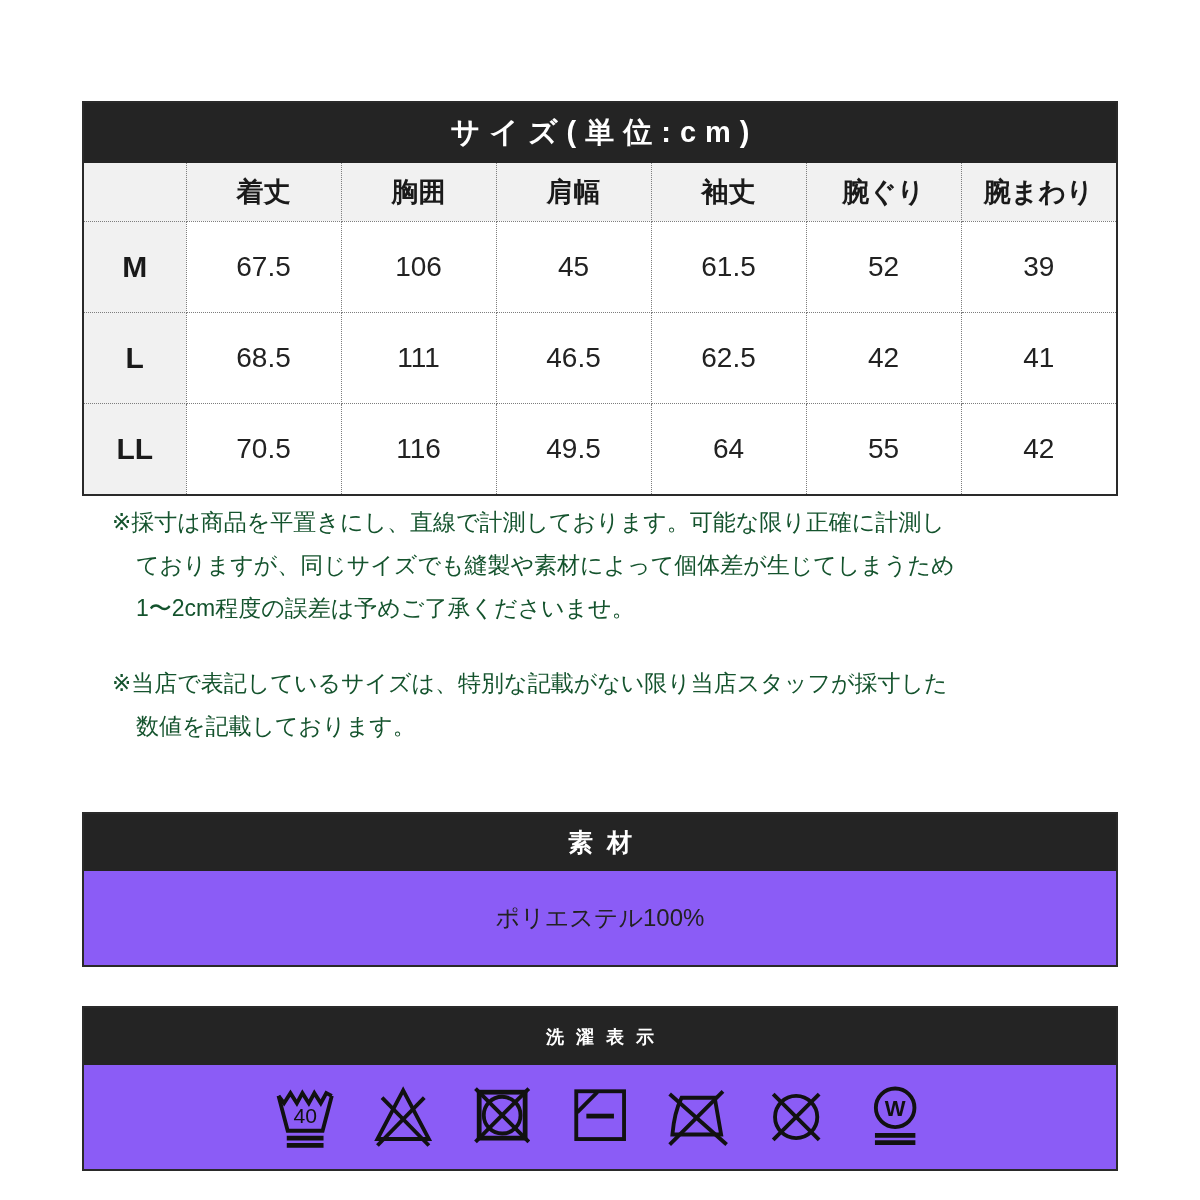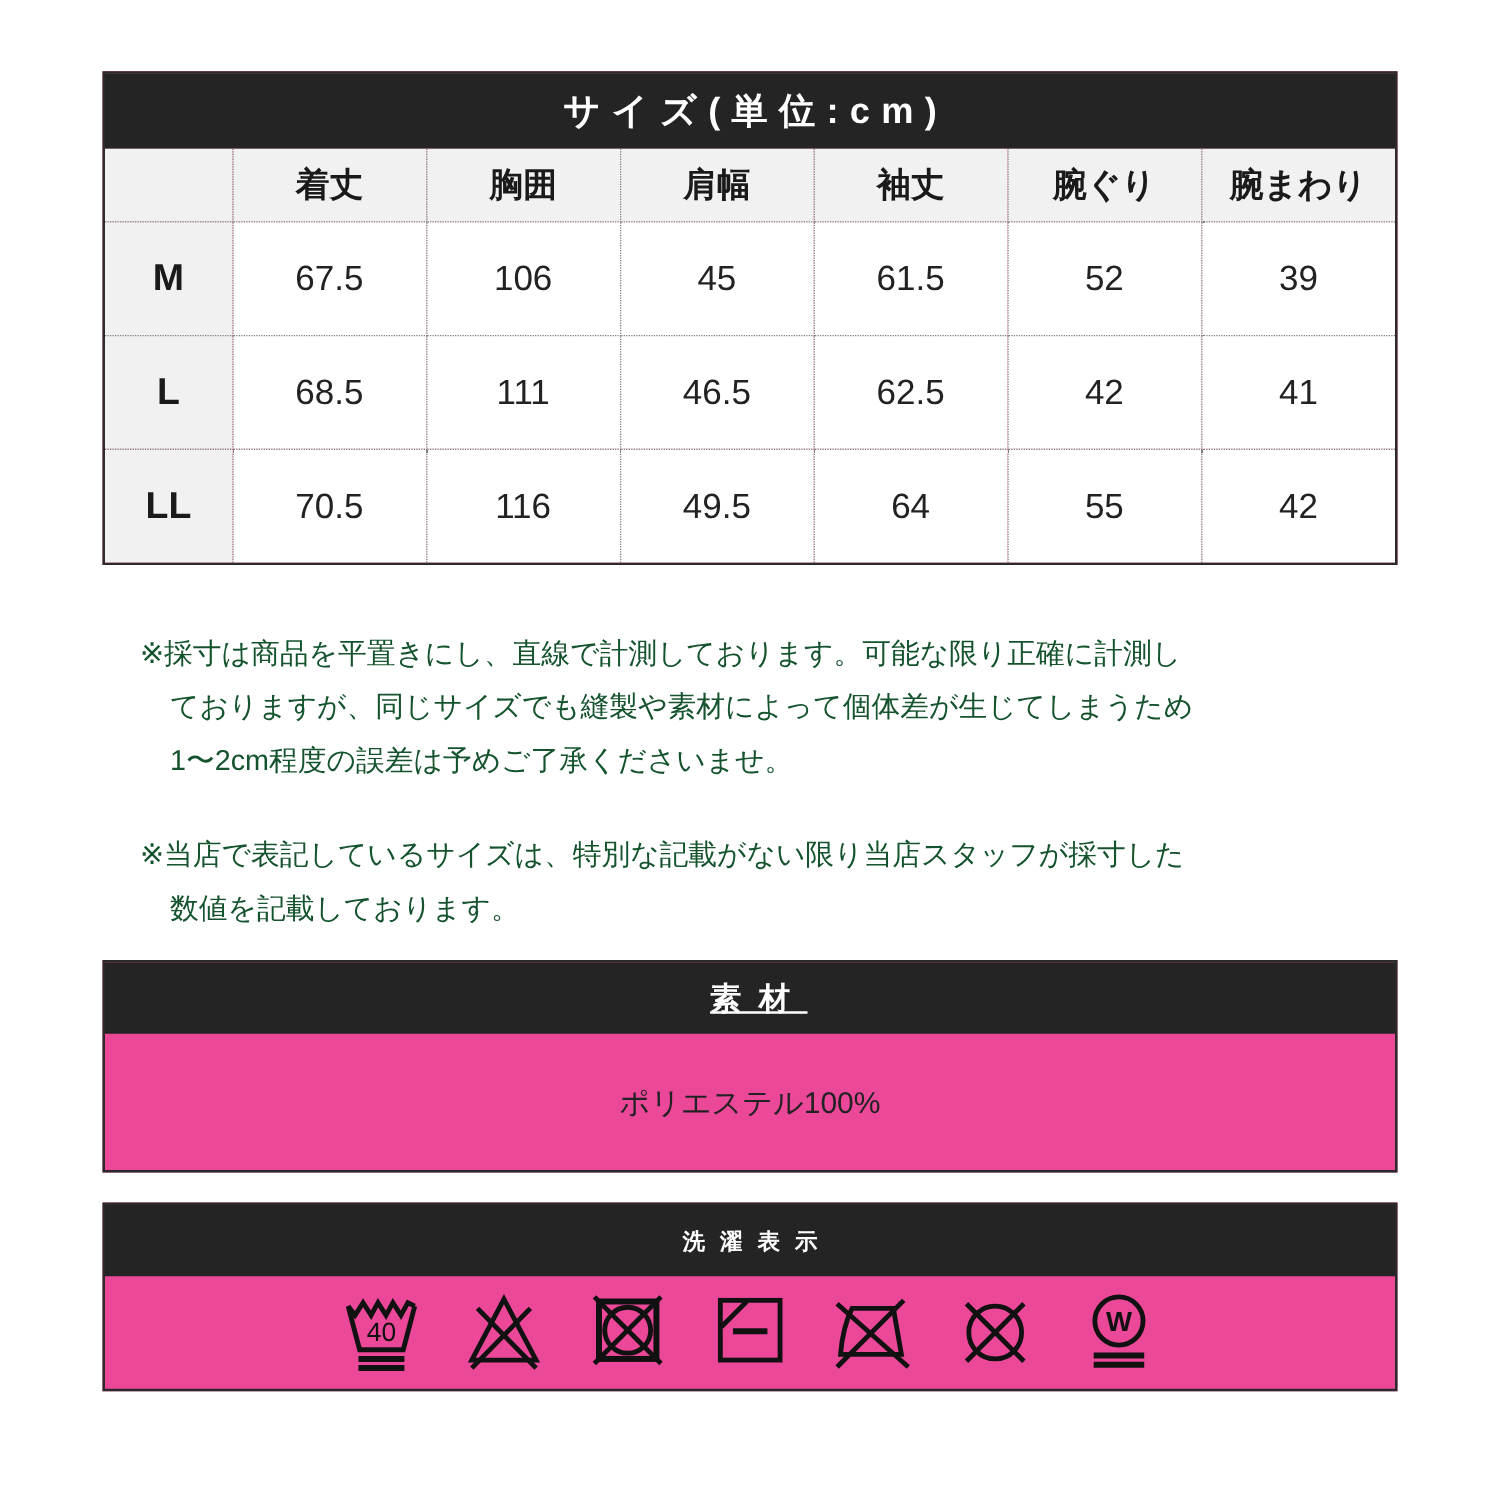--- a/index.html
+++ b/index.html
@@ -3,21 +3,21 @@
 <meta charset="utf-8">
 <style>
   html,body{margin:0;padding:0;}
   body{
     width:1200px;height:1200px;position:relative;background:#ffffff;
     font-family:"Liberation Sans","DejaVu Sans",sans-serif;color:#222;
     overflow:hidden;
   }
   .section{
     position:absolute;left:82px;width:1036px;box-sizing:border-box;
-    border:2px solid #2a2a2a;background:#ec4899;
+    border:2px solid #2a2a2a;background:#8b5cf6;margin-top:44px;
   }
   .black-bar{
     background:#242424;color:#ffffff;display:flex;align-items:center;justify-content:center;
     font-weight:bold;
   }
   
   #size-section{top:57px;}
   #size-section .black-bar{height:60px;font-size:29px;letter-spacing:9px;padding-left:9px;}
   table{width:100%;border-collapse:collapse;table-layout:fixed;border:hidden;}
   col.c-first{width:102px;}
@@ -26,26 +26,26 @@
   tbody tr{height:91px;}
   thead th{background:#f1f1f1;font-size:27px;font-weight:bold;color:#1a1a1a;}
   td.size-label{background:#f1f1f1;font-size:30px;font-weight:bold;color:#1a1a1a;}
   td.value{background:#ffffff;font-size:28px;font-weight:400;color:#222;}
   
   #notes{position:absolute;left:112px;top:501px;width:935px;font-size:23px;line-height:43px;color:#14532d;}
   .note{margin:0;padding-left:24px;text-indent:-24px;white-space:pre-line;}
   .note + .note{margin-top:32px;}
   
   #material-section{top:768px;}
-  #material-section .black-bar{height:57px;font-size:25px;letter-spacing:14px;padding-left:14px;text-decoration:underline;}
-  .material-body{height:109px;display:flex;align-items:center;justify-content:center;font-size:24px;color:#222;}
+  #material-section .black-bar{height:57px;font-size:25px;letter-spacing:14px;padding-left:14px;}
+  .material-body{height:94px;display:flex;align-items:center;justify-content:center;font-size:24px;color:#222;}
   
   #washing-section{top:962px;}
   #washing-section .black-bar{height:57px;font-size:18px;letter-spacing:12px;padding-left:12px;}
-  .symbols-row{height:90px;display:flex;align-items:center;justify-content:center;gap:34px;}
+  .symbols-row{height:104px;display:flex;align-items:center;justify-content:center;gap:34px;}
   .symbols-row svg{display:block;height:68px;width:auto;}
   .sym{stroke:#111;fill:none;stroke-width:4.2;}
   .sym-thick{stroke:#111;fill:none;stroke-width:5.2;}
   .sym-text{fill:#111;stroke:none;font-family:"Liberation Sans","DejaVu Sans",sans-serif;}
 </style>
 </head>
 <body>
 
 <div class="section" id="size-section">
   <div class="black-bar">

